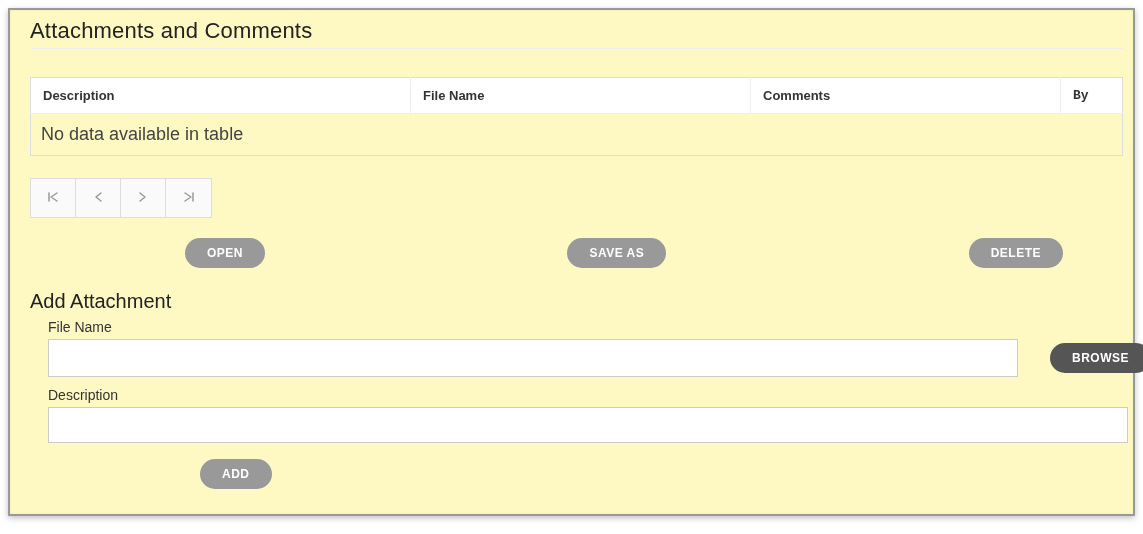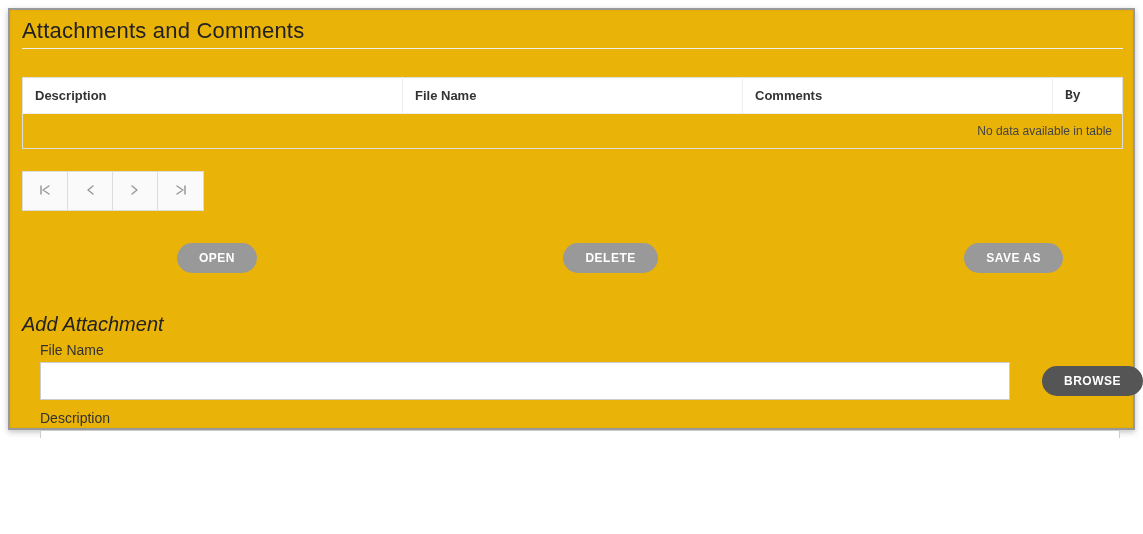--- a/index.html
+++ b/index.html
@@ -4,26 +4,26 @@
 <style>
   * { box-sizing: border-box; }
   body {
     margin: 0;
     padding: 8px;
     font-family: -apple-system, BlinkMacSystemFont, "Segoe UI", Arial, sans-serif;
     background: #fff;
   }
   .outer-frame {
     width: 1127px;
-    height: 422px;
+    height: 508px;
     border: 2px solid #999;
     box-shadow: 0 2px 6px rgba(0,0,0,0.25), inset 0 0 2px rgba(0,0,0,0.1);
-    padding: 6px 10px 10px 12px;
+    padding: 6px 10px 10px 20px;
     position: relative;
-    background: #eab308;
+    background: #fef9c3;
   }
   .page-title {
     font-size: 22px;
     font-weight: 400;
     color: #222;
     margin: 2px 0 4px 0;
     letter-spacing: 0.2px;
   }
   .hr-light {
     border: none;
@@ -44,24 +44,24 @@
     border-bottom: 1px solid #eee;
     border-right: 1px solid #eee;
     background: #fff;
   }
   .data-table th:last-child { border-right: none; }
   .col-desc { width: 380px; }
   .col-file { width: 340px; }
   .col-attached { width: 310px; }
   .col-by { width: auto; font-family: Liberation Mono, monospace; }
   .no-data-row td {
-    text-align: right;
+    text-align: left;
     padding: 10px;
     color: #444;
-    font-size: 12px;
+    font-size: 18px;
     border-top: 1px solid #eee;
   }
   .pagination {
     margin-top: 22px;
     display: flex;
     border: 1px solid #ddd;
     width: max-content;
   }
   .page-btn {
     width: 45px;
@@ -72,21 +72,21 @@
     color: #888;
     font-size: 13px;
     cursor: pointer;
     display: flex;
     align-items: center;
     justify-content: center;
     font-family: inherit;
   }
   .page-btn:last-child { border-right: none; }
   .action-row {
-    margin-top: 32px;
+    margin-top: 20px;
     display: flex;
     justify-content: space-between;
     padding: 0 60px 0 155px;
   }
   .pill-btn {
     background: #999;
     color: #fff;
     border: none;
     border-radius: 18px;
     padding: 8px 22px;
@@ -96,22 +96,21 @@
     cursor: pointer;
     font-family: inherit;
   }
   .pill-dark {
     background: #555;
   }
   .section-title {
     font-size: 20px;
     font-weight: 400;
     color: #222;
-    margin: 40px 0 4px 0;
-    font-style: italic;
+    margin: 22px 0 4px 0;
   }
   .field-label {
     font-size: 14px;
     color: #333;
     margin: 6px 0 4px 18px;
     display: block;
   }
   .file-row {
     display: flex;
     align-items: center;
@@ -198,22 +197,22 @@
       <span>
         <svg width="12" height="12" viewBox="0 0 12 12">
             <path d="M10 2v8M2 2l6 4-6 4" stroke="#999" stroke-width="1.5" fill="none" stroke-linecap="round" stroke-linejoin="round"></path>
           </svg>
       </span>
     </button>
   </div>
 
   <div class="action-row">
     <button class="pill-btn">OPEN</button>
+    <button class="pill-btn">SAVE AS</button>
     <button class="pill-btn">DELETE</button>
-    <button class="pill-btn">SAVE AS</button>
   </div>
 
   <h2 class="section-title">Add Attachment</h2>
 
   <label class="field-label">File Name</label>
   <div class="file-row">
     <input type="text" class="text-input" value="" style="">
     <button class="pill-btn pill-dark">BROWSE</button>
   </div>
 

